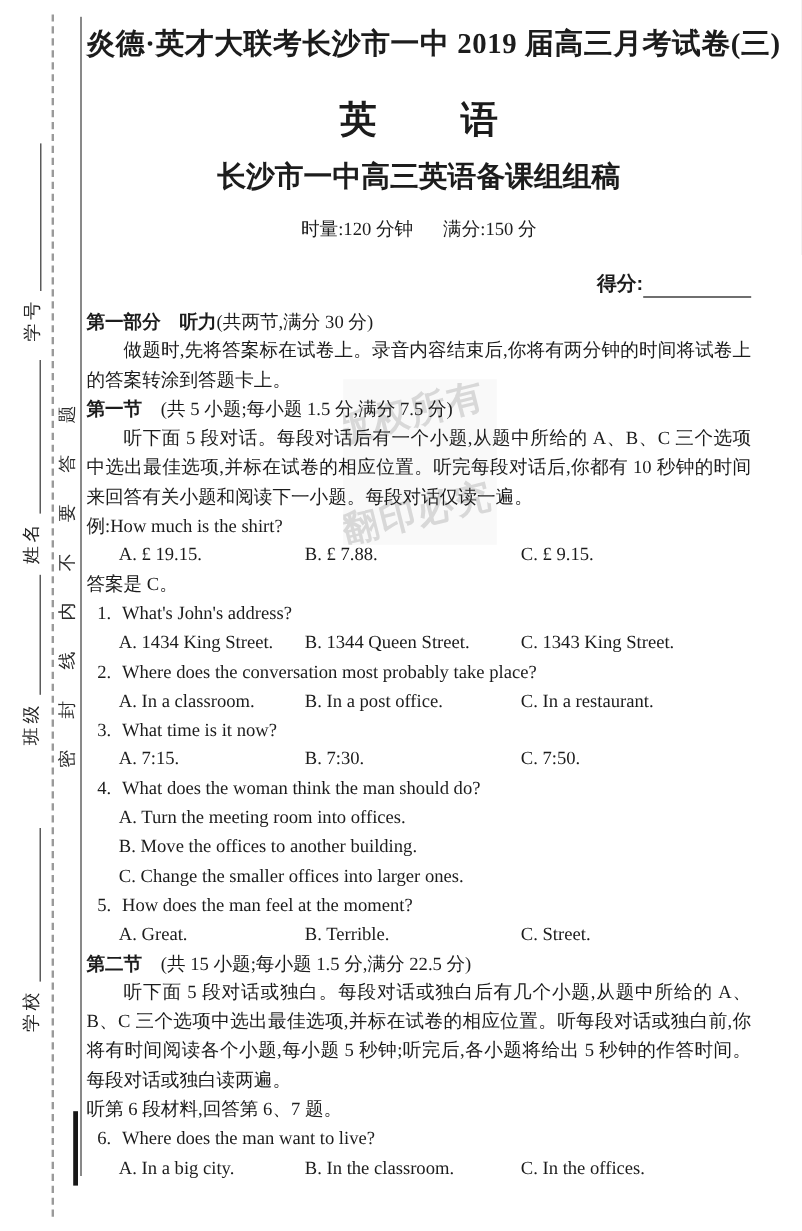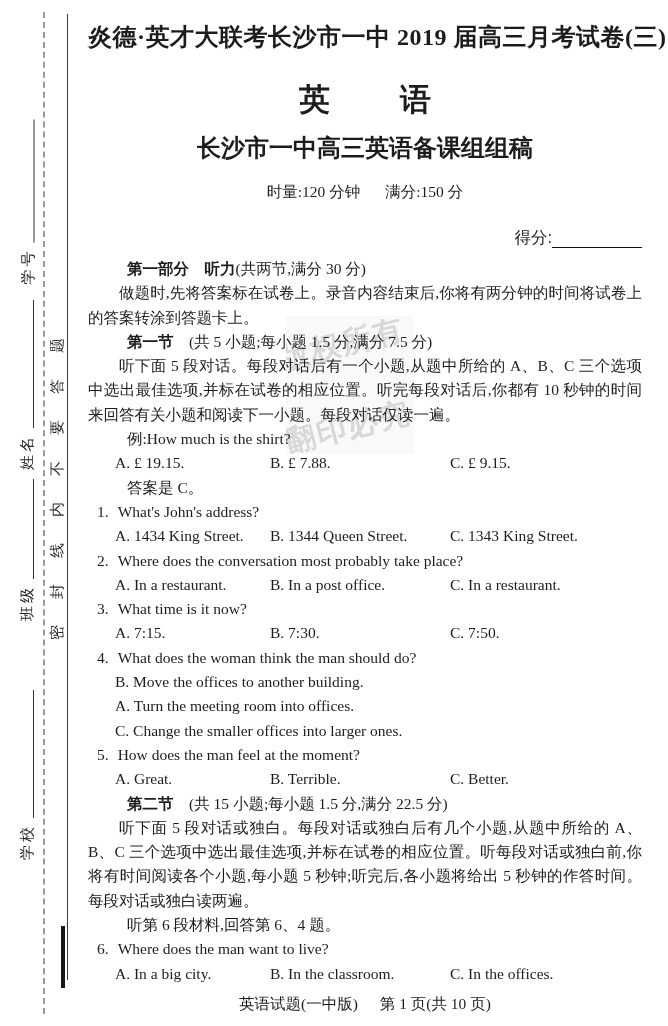--- a/index.html
+++ b/index.html
@@ -25,44 +25,44 @@
   
   .watermark{position:absolute;left:286px;top:316px;width:128px;height:138px;background:rgba(170,170,170,0.07);overflow:hidden;}
   .watermark .wm1,.watermark .wm2{
     position:absolute;font-size:30px;font-weight:bold;color:rgba(145,145,145,0.32);
     transform:rotate(-14deg);white-space:nowrap;letter-spacing:2px;
     font-family:"Liberation Sans","DejaVu Sans",sans-serif;
   }
   .watermark .wm1{top:8px;left:-8px;}
   .watermark .wm2{bottom:6px;left:-2px;}
   
-  .content{position:absolute;left:88px;top:14px;width:554px;}
+  .content{position:absolute;left:72px;top:14px;width:554px;}
   .exam-title{
     text-align:center;font-size:24px;font-weight:900;letter-spacing:0.5px;
     margin-top:6px;line-height:34px;white-space:nowrap;
   }
   .subject{
     display:flex;justify-content:center;column-gap:70px;margin-top:26px;
     font-family:"Liberation Sans","DejaVu Sans",sans-serif;
     font-size:31px;font-weight:bold;line-height:40px;
   }
   .subtitle{
     text-align:center;margin-top:16px;font-size:24px;font-weight:bold;line-height:24px;
     font-family:"Liberation Sans","DejaVu Sans",sans-serif;
   }
   .meta{display:flex;justify-content:center;column-gap:25px;margin-top:20px;font-size:15.5px;line-height:24px;}
   .score-row{display:flex;justify-content:flex-end;align-items:flex-end;margin-top:18px;height:26px;padding-right:0;}
   .score-row .score-lbl{
     font-family:"Liberation Sans","DejaVu Sans",sans-serif;
-    font-size:16.5px;font-weight:normal;line-height:22px;
+    font-size:16.5px;font-weight:bold;line-height:22px;
   }
   .score-row .score-blank{width:90px;border-bottom:1.5px solid #111;height:20px;}
   
   .body-flow{margin-top:9px;font-size:15.5px;line-height:24.3px;}
-  .bline{white-space:nowrap;margin-left:39px;}
+  .bline{white-space:nowrap;}
   .bline b,.bq .hd{font-family:"Liberation Sans","DejaVu Sans",sans-serif;}
   .bline b{font-weight:bold;}
   .bpara{text-indent:2em;text-align:justify;}
   .bq{padding-left:9px;}
   .bq .qn{margin-right:9px;}
   .bopts{display:flex;padding-left:27px;}
   .bopts .opt0{width:155px;}
   .bopts .opt1{width:180px;}
   .boptline{padding-left:27px;}
   
@@ -130,49 +130,45 @@
         </div>
         <div class="bline">答案是 C。</div>
         <div class="bq"><span class="qn">1.</span><span>What's John's address?</span></div>
         <div class="bopts">
           <span class="opt0">A. 1434 King Street.</span>
           <span class="opt1">B. 1344 Queen Street.</span>
           <span class="opt2">C. 1343 King Street.</span>
         </div>
         <div class="bq"><span class="qn">2.</span><span>Where does the conversation most probably take place?</span></div>
         <div class="bopts">
-          <span class="opt0">A. In a restaurant.</span>
+          <span class="opt0">A. In a classroom.</span>
           <span class="opt1">B. In a post office.</span>
           <span class="opt2">C. In a restaurant.</span>
         </div>
         <div class="bq"><span class="qn">3.</span><span>What time is it now?</span></div>
         <div class="bopts">
           <span class="opt0">A. 7:15.</span>
           <span class="opt1">B. 7:30.</span>
           <span class="opt2">C. 7:50.</span>
         </div>
         <div class="bq"><span class="qn">4.</span><span>What does the woman think the man should do?</span></div>
+        <div class="boptline">A. Turn the meeting room into offices.</div>
         <div class="boptline">B. Move the offices to another building.</div>
-        <div class="boptline">A. Turn the meeting room into offices.</div>
         <div class="boptline">C. Change the smaller offices into larger ones.</div>
         <div class="bq"><span class="qn">5.</span><span>How does the man feel at the moment?</span></div>
         <div class="bopts">
           <span class="opt0">A. Great.</span>
           <span class="opt1">B. Terrible.</span>
-          <span class="opt2">C. Better.</span>
+          <span class="opt2">C. Street.</span>
         </div>
         <div class="bline"><b>第二节</b><span>　(共 15 小题;每小题 1.5 分,满分 22.5 分)</span></div>
         <div class="bpara">听下面 5 段对话或独白。每段对话或独白后有几个小题,从题中所给的 A、B、C 三个选项中选出最佳选项,并标在试卷的相应位置。听每段对话或独白前,你将有时间阅读各个小题,每小题 5 秒钟;听完后,各小题将给出 5 秒钟的作答时间。每段对话或独白读两遍。</div>
-        <div class="bline">听第 6 段材料,回答第 6、4 题。</div>
+        <div class="bline">听第 6 段材料,回答第 6、7 题。</div>
         <div class="bq"><span class="qn">6.</span><span>Where does the man want to live?</span></div>
         <div class="bopts">
           <span class="opt0">A. In a big city.</span>
           <span class="opt1">B. In the classroom.</span>
           <span class="opt2">C. In the offices.</span>
         </div>
       </div>
   </div>
 
-  <div class="footer">
-    <span>英语试题(一中版)</span>
-    <span>第 1 页(共 10 页)</span>
-  </div>
 </div>
 
 </body></html>

